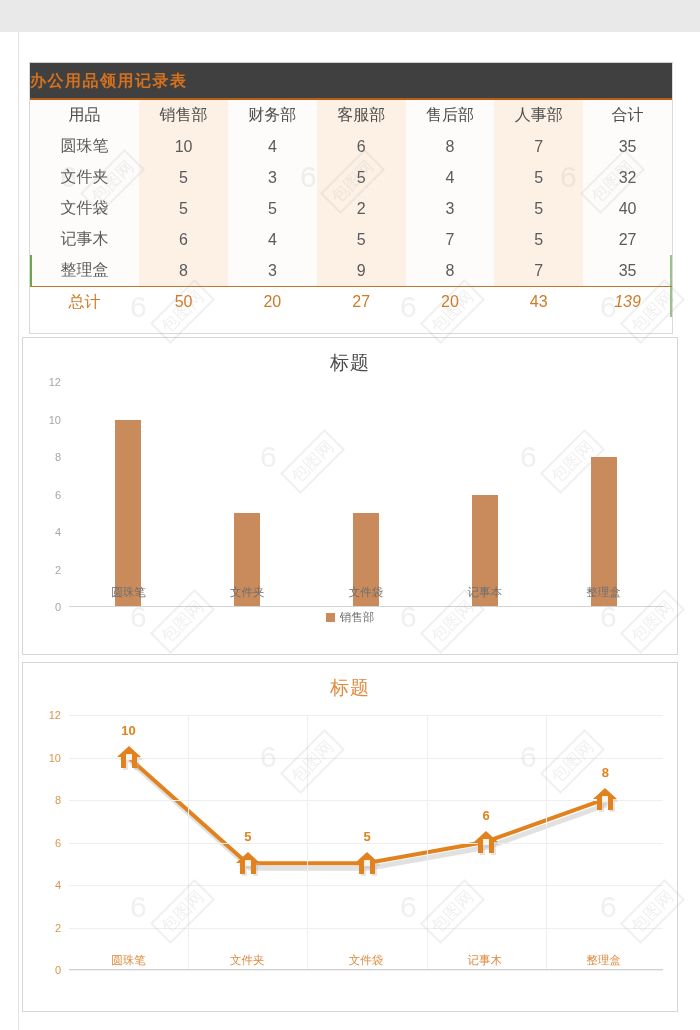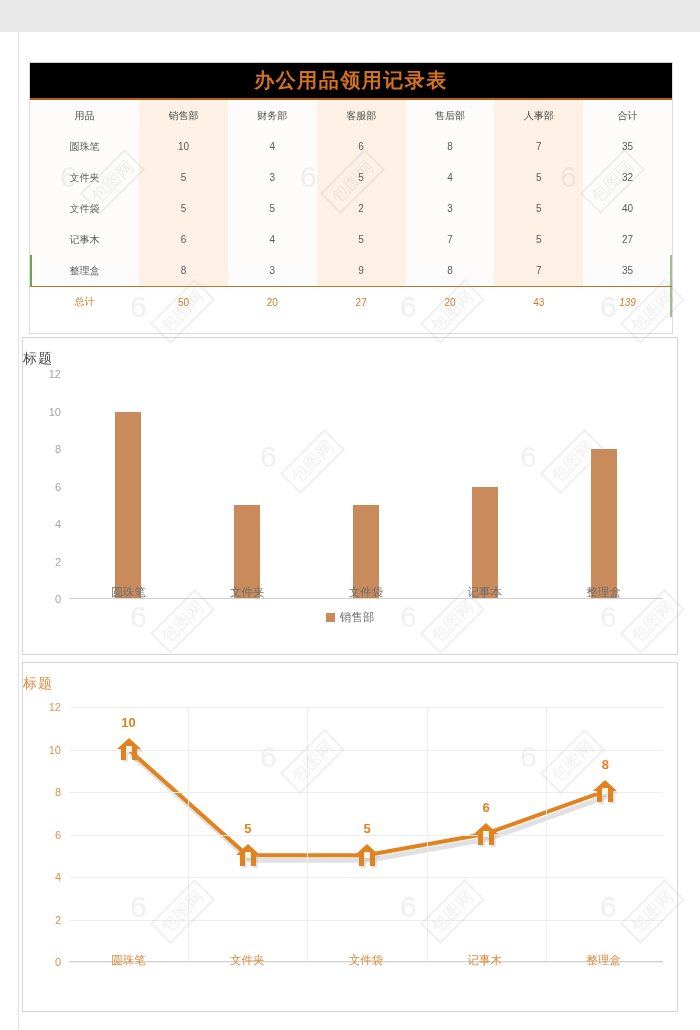--- a/index.html
+++ b/index.html
@@ -47,40 +47,39 @@
     left: 29px;
     top: 62px;
     width: 644px;
     height: 272px;
     border: 1px solid #d9d9d9;
     border-top: 1px solid #cfcfcf;
   }
   #doc-title {
     height: 35px;
     line-height: 35px;
-    text-align: center;
-    font-size: 20px;
+    font-size: 16px;
     font-weight: bold;
     color: #d4711e;
     letter-spacing: 1.5px;
-    background: #000000;
+    background: #404040;
   }
   #title-rule {
     height: 2px;
     background: #b85f16;
   }
   table.sheet {
     width: 100%;
     border-collapse: collapse;
     table-layout: fixed;
   }
   table.sheet td, table.sheet th {
     font-weight: normal;
     text-align: center;
-    font-size: 10px;
+    font-size: 16px;
     color: #5b5b5b;
     height: 31px;
     padding: 0;
     border: 0;
   }
   table.sheet th { color: #4d4d4d; }
   col.c-item { width: 17%; }
   col.c-val  { width: 13.83%; }
   .tint { background: #fdf1e6; }
   .plain { background: #fefcfa; }
@@ -103,22 +102,22 @@
     border: 1px solid #d6d6d6;
   }
   #line-panel {
     left: 22px;
     top: 662px;
     width: 656px;
     height: 350px;
     border: 1px solid #d6d6d6;
   }
   .chart-title {
-    text-align: left;
-    font-size: 14px;
+    text-align: center;
+    font-size: 19px;
     padding-top: 12px;
     letter-spacing: 1px;
   }
   #bar-title  { color: #4a4a4a; }
   #line-title { color: #e08a3c; }
 
   .plot-wrap { position: relative; width: 100%; }
   .ylabels {
     position: absolute;
     left: 0; top: 0;

